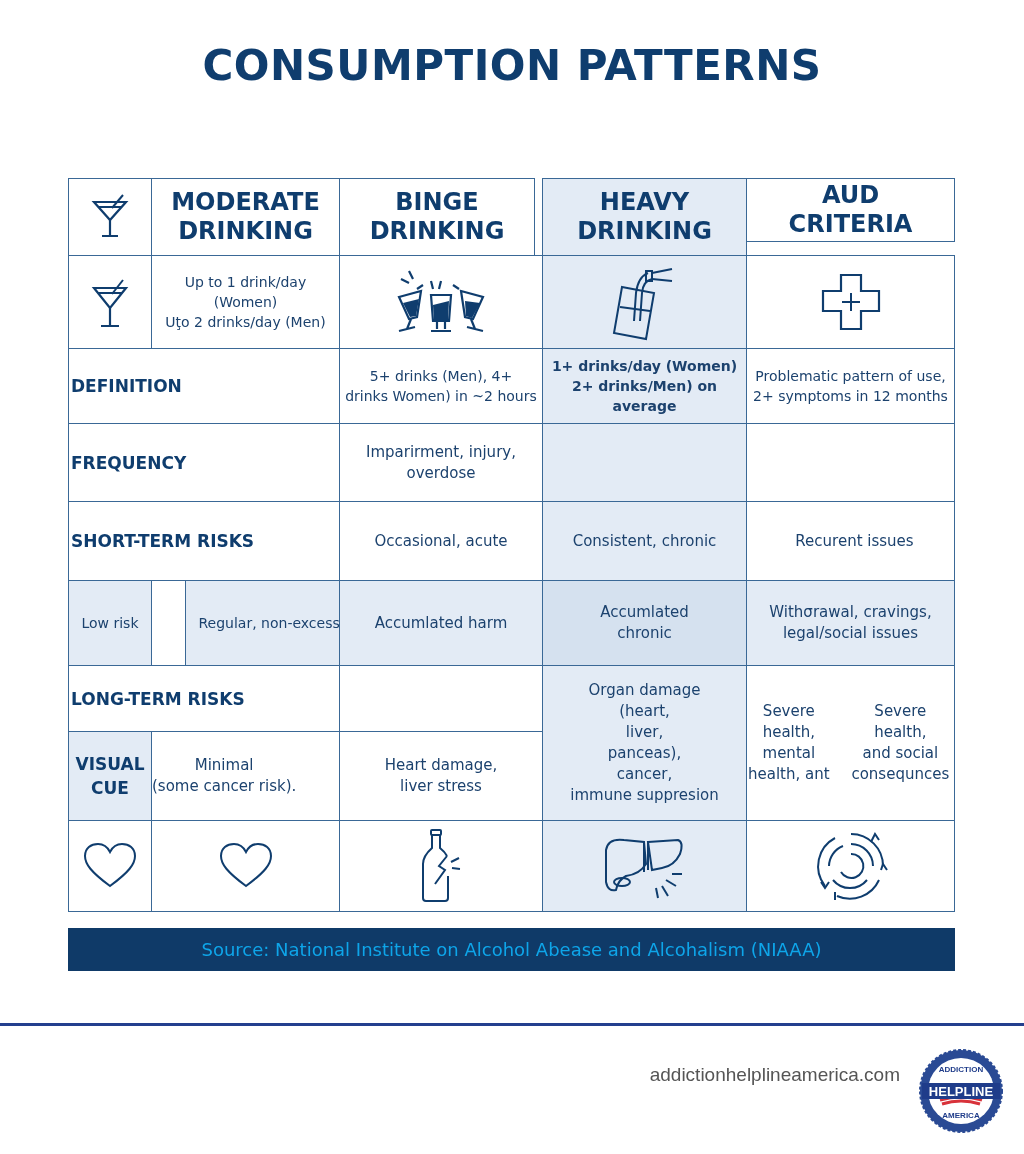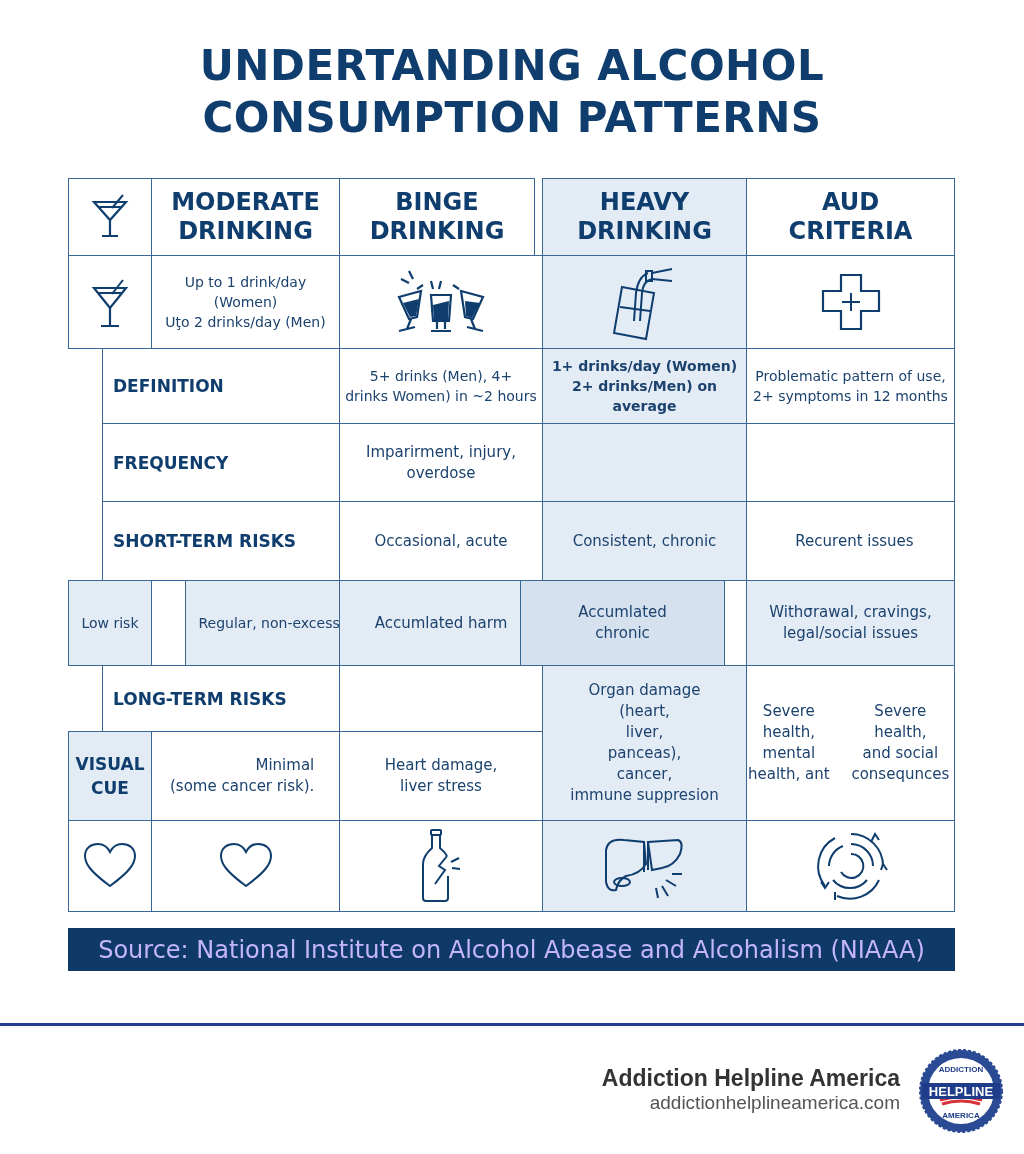--- a/index.html
+++ b/index.html
@@ -19,61 +19,60 @@
   .cell {
     position: absolute; box-sizing: border-box;
     border: 1.5px solid #3a6896;
     display: flex; align-items: center; justify-content: center;
     text-align: center; background: #ffffff;
     font-family: "DejaVu Sans", sans-serif;
   }
   .shade { background: #e3ebf5; }
   .shade2 { background: #d5e1ef; }
   .hdr { font-weight: bold; font-size: 24px; line-height: 29px; color: #0f3d6e; }
-  .rowlabel { font-weight: bold; font-size: 17px; color: #0f3d6e; justify-content: flex-start; padding-left: 10px; margin-left: 34px; }
+  .rowlabel { font-weight: bold; font-size: 17px; color: #0f3d6e; justify-content: flex-start; padding-left: 2px; }
   .txt { font-size: 15px; line-height: 21px; color: #1c426e; white-space: pre-line; }
   .txt-sm { font-size: 14px; line-height: 20px; color: #1c426e; white-space: pre-line; }
   .source {
     position: absolute; left: 68px; top: 928px; width: 887px; height: 43px;
-    background: #0f3a68; color: #c4b5fd;
+    background: #0f3a68; color: #0ea5e9;
     display: flex; align-items: center; justify-content: center;
-    font-family: "DejaVu Sans", sans-serif; font-size: 24px;
+    font-family: "DejaVu Sans", sans-serif; font-size: 18px;
   }
   .divider { position: absolute; left: 0; top: 1023px; width: 1024px; height: 3px; background: #233f8e; }
   .brand { position: absolute; right: 124px; top: 1064px; text-align: right; }
   .brand-name { font-family: "Liberation Sans", sans-serif; font-weight: bold; font-size: 23px; color: #333333; line-height: 28px; }
   .brand-url { font-family: "Liberation Sans", sans-serif; font-size: 19px; color: #555555; line-height: 22px; }
   .logo { position: absolute; left: 918px; top: 1048px; width: 86px; height: 86px; }
   svg { overflow: visible; }
 </style>
 </head>
 <body>
 
 <div class="title">
-  <div>UNDERTANDING ALCOHOL</div>
   <div>CONSUMPTION PATTERNS</div>
 </div>
 
 <div class="grid">
 
   <div class="cell" style="left:68px;top:178px;width:84px;height:78px;">
     <svg width="40" height="50" viewBox="0 0 40 50">
       <path d="M4 10 L36 10 L20 28 Z" fill="none" stroke="#0f3d6e" stroke-width="2.2"></path>
       <path d="M8 15 L32 15" stroke="#0f3d6e" stroke-width="2"></path>
       <path d="M20 28 L20 44 M12 44 L28 44" stroke="#0f3d6e" stroke-width="2.2"></path>
       <path d="M22 16 L33 3" stroke="#0f3d6e" stroke-width="2"></path>
     </svg>
   </div>
   <div class="cell hdr" style="left:151px;top:178px;width:189px;height:78px;white-space:pre-line;">MODERATE
 DRINKING</div>
   <div class="cell hdr" style="left:339px;top:178px;width:196px;height:78px;white-space:pre-line;">BINGE
 DRINKING</div>
   <div class="cell hdr shade" style="left:542px;top:178px;width:205px;height:78px;white-space:pre-line;">HEAVY
 DRINKING</div>
-  <div class="cell hdr" style="left:746px;top:178px;width:209px;height:78px;white-space:pre-line;">AUD
+  <div class="cell hdr" style="left:746px;top:178px;width:209px;height:64px;white-space:pre-line;">AUD
 CRITERIA</div>
 
   <div class="cell" style="left:68px;top:255px;width:84px;height:94px;">
     <svg width="40" height="56" viewBox="0 0 40 56">
       <path d="M4 14 L36 14 L20 34 Z" fill="none" stroke="#0f3d6e" stroke-width="2.2"></path>
       <path d="M8 19 L32 19" stroke="#0f3d6e" stroke-width="2"></path>
       <path d="M20 34 L20 52 M11 52 L29 52" stroke="#0f3d6e" stroke-width="2.2"></path>
       <path d="M22 20 L33 6" stroke="#0f3d6e" stroke-width="2"></path>
     </svg>
   </div>
@@ -129,21 +128,21 @@
   <div class="cell txt" style="left:746px;top:423px;width:209px;height:79px;"></div>
 
   <div class="cell rowlabel" style="left:68px;top:501px;width:272px;height:80px;">SHORT-TERM RISKS</div>
   <div class="cell txt" style="left:339px;top:501px;width:204px;height:80px;">Occasional, acute</div>
   <div class="cell txt shade" style="left:542px;top:501px;width:205px;height:80px;">Consistent, chronic</div>
   <div class="cell txt" style="left:746px;top:501px;width:209px;height:80px;padding-left:8px;">Recurent issues</div>
 
   <div class="cell txt-sm shade" style="left:68px;top:580px;width:84px;height:86px;">Low risk</div>
   <div class="cell txt-sm shade" style="left:151px;top:580px;width:189px;height:86px;margin-left:34px;">Regular, non-excessive</div>
   <div class="cell txt shade" style="left:339px;top:580px;width:204px;height:86px;">Accumlated harm</div>
-  <div class="cell txt shade2" style="left:520px;top:580px;width:205px;height:86px;">Accumlated
+  <div class="cell txt shade2" style="left:542px;top:580px;width:205px;height:86px;">Accumlated
 chronic</div>
   <div class="cell txt shade" style="left:746px;top:580px;width:209px;height:86px;">Withσrawal, cravings,
 legal/social issues</div>
 
   <div class="cell rowlabel" style="left:68px;top:665px;width:272px;height:67px;">LONG-TERM RISKS</div>
   <div class="cell txt" style="left:339px;top:665px;width:204px;height:67px;"></div>
 
   <div class="cell txt shade" style="left:542px;top:665px;width:205px;height:156px;">Organ damage
 (heart,
 liver,
@@ -153,21 +152,21 @@
 
   <div class="cell" style="left:746px;top:665px;width:209px;height:156px;gap:16px;">
     <div class="txt">Severe health,
 mental health, ant</div>
     <div class="txt">Severe health,
 and social consequnces</div>
   </div>
 
   <div class="cell shade" style="left:68px;top:731px;width:84px;height:90px;font-weight:bold;font-size:17px;line-height:24px;color:#0f3d6e;white-space:pre-line;">VISUAL
 CUE</div>
-  <div class="cell txt" style="left:151px;top:731px;width:189px;height:90px;justify-content:flex-start;text-align:right;padding-left:18px;">Minimal
+  <div class="cell txt" style="left:151px;top:731px;width:189px;height:90px;justify-content:flex-start;text-align:center;">Minimal
 (some cancer risk).</div>
   <div class="cell txt" style="left:339px;top:731px;width:204px;height:90px;">Heart damage,
 liver stress</div>
 
   <div class="cell" style="left:68px;top:820px;width:84px;height:92px;">
     <svg width="54" height="48" viewBox="0 0 54 48">
       <path d="M27 44 C8 30 2 22 2 14 C2 6 8 2 15 2 C21 2 25 6 27 10 C29 6 33 2 39 2 C46 2 52 6 52 14 C52 22 46 30 27 44 Z" fill="none" stroke="#0f3d6e" stroke-width="2"></path>
     </svg>
   </div>
   <div class="cell" style="left:151px;top:820px;width:189px;height:92px;">
@@ -211,21 +210,20 @@
       </g>
     </svg>
   </div>
 </div>
 
 <div class="source">Source: National Institute on Alcohol Abease and Alcohalism (NIAAA)</div>
 
 <div class="divider"></div>
 
 <div class="brand">
-  <div class="brand-name">Addiction Helpline America</div>
   <div class="brand-url">addictionhelplineamerica.com</div>
 </div>
 
 <div class="logo">
   <svg width="86" height="86" viewBox="0 0 86 86">
     <circle cx="43" cy="43" r="41" fill="#2a4a94" stroke="#2a4a94" stroke-width="2" stroke-dasharray="3 2"></circle>
     <circle cx="43" cy="43" r="33" fill="#ffffff"></circle>
     <path d="M22 52 Q43 46 64 52 M24 56 Q43 50 62 56" stroke="#d8323a" stroke-width="3" fill="none"></path>
     <rect x="4" y="35" width="78" height="16" fill="#1f3c8a"></rect>
     <text x="43" y="48" text-anchor="middle" font-family="Liberation Sans, sans-serif" font-weight="bold" font-size="13" fill="#ffffff">HELPLINE</text>

